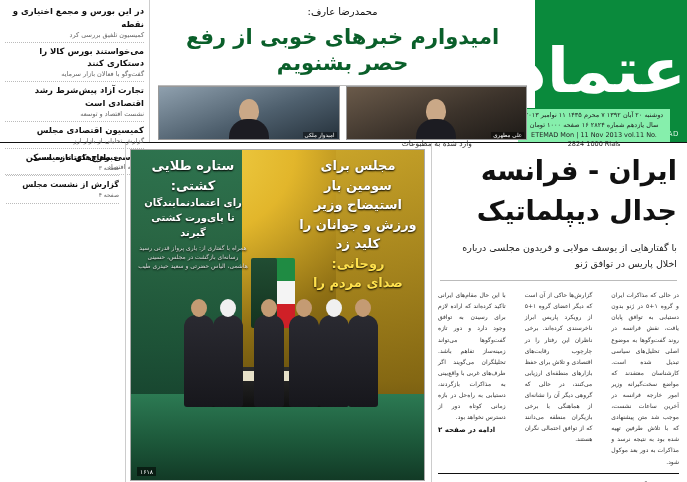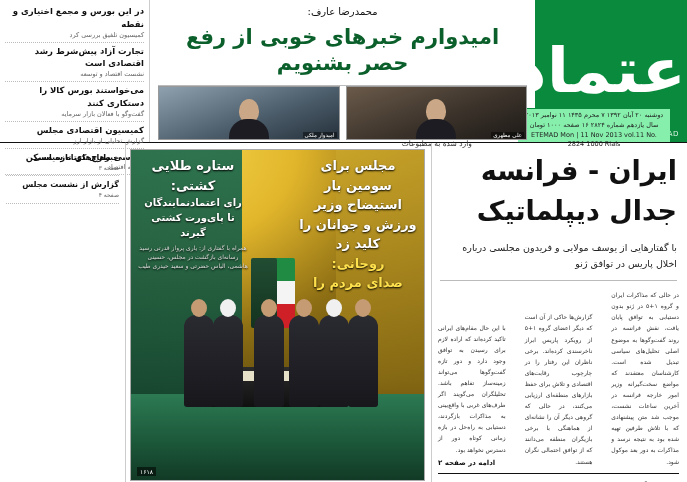--- a/index.html
+++ b/index.html
@@ -76,21 +76,21 @@
   .col-right{width:256px;box-sizing:border-box;padding:6px 8px 0 6px;border-left:1px solid #ccc;}
   .col-mid{flex:1;box-sizing:border-box;padding:6px 6px 0 6px;}
   .col-left{width:126px;box-sizing:border-box;padding:6px 6px 8px 6px;border-right:1px solid #ccc;}
 
   .big-title{
     font-size:27px;font-weight:bold;line-height:1.35;text-align:right;color:#111;margin:4px 2px 2px 2px;
   }
   .big-sub{
     font-size:9.5px;line-height:1.7;text-align:right;color:#222;margin:10px 2px 8px 2px;border-bottom:1px solid #bbb;padding-bottom:8px;
   }
-  .cols3{display:flex;gap:19px;direction:rtl;align-items:flex-end;}
+  .cols3{display:flex;gap:19px;direction:rtl;}
   .cols3 .c{flex:1;}
   .bodytext{
     font-size:6px;line-height:1.85;text-align:justify;color:#333;
     
   }
   .more{font-size:7px;font-weight:bold;color:#111;text-align:left;margin-top:4px;}
 
   
   .rbottom{display:flex;gap:8px;margin-top:6px;border-top:1px solid #111;padding-top:6px;}
   .rbox{flex:1;}
@@ -182,26 +182,26 @@
         <div class="mp-cap">امیدوار ملکی</div>
       </div>
     </div>
 
     <div class="briefs">
       <div class="brief">
         <div class="brief-t">در این بورس و مجمع اختیاری و نقطه</div>
         <div class="brief-s">کمیسیون تلفیق بررسی کرد</div>
       </div>
       <div class="brief">
+        <div class="brief-t">می‌خواستند بورس کالا را دستکاری کنند</div>
+        <div class="brief-s">گفت‌وگو با فعالان بازار سرمایه</div>
+      </div>
+      <div class="brief">
         <div class="brief-t">تجارت آزاد پیش‌شرط رشد اقتصادی است</div>
         <div class="brief-s">نشست اقتصاد و توسعه</div>
-      </div>
-      <div class="brief">
-        <div class="brief-t">می‌خواستند بورس کالا را دستکاری کنند</div>
-        <div class="brief-s">گفت‌وگو با فعالان بازار سرمایه</div>
       </div>
       <div class="brief">
         <div class="brief-t">کمیسیون اقتصادی مجلس</div>
         <div class="brief-s">گزارش تحلیلی از بازار ارز</div>
       </div>
       <div class="brief">
         <div class="brief-t">بررسی طرح‌های تازه مسکن</div>
         <div class="brief-s">صفحه اقتصاد</div>
       </div>
     </div>

